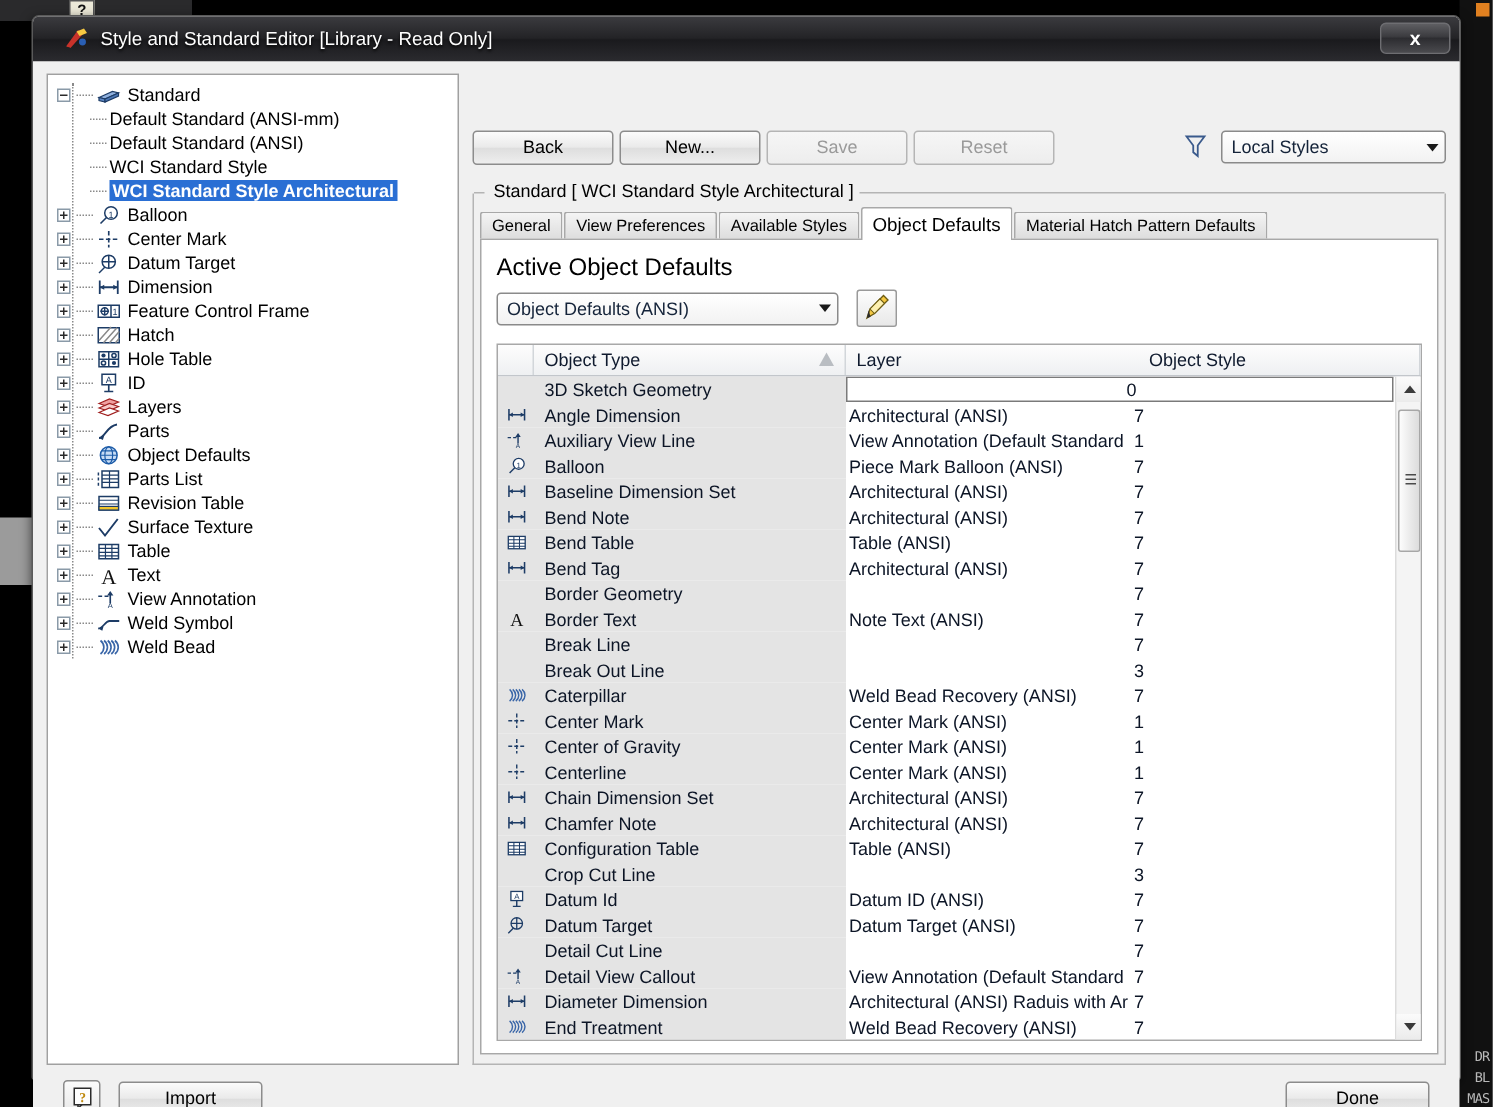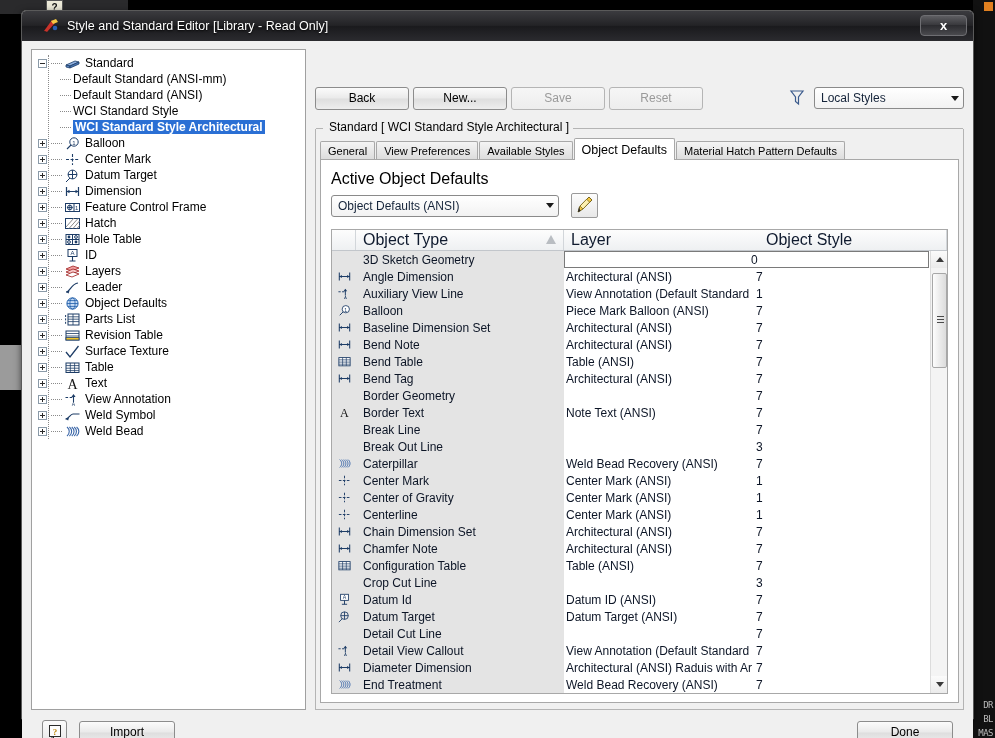--- a/index.html
+++ b/index.html
@@ -216,21 +216,21 @@
   .grid {
     flex: 1 1 auto; border: 1px solid #a8a8a8; position: relative;
     display: flex; flex-direction: column; min-height: 0; background: #fff;
   }
   .grid-head {
     display: flex; height: 21px; flex: 0 0 21px;
     background: linear-gradient(to bottom,#fdfdfd,#eef0f2);
     border-bottom: 1px solid #c2c6cb;
   }
   .gh {
-    display: flex; align-items: center; font-size: 16px; color: #0f1a2e;
+    display: flex; align-items: center; font-size: 12px; color: #0f1a2e;
     border-right: 1px solid #d2d6da; padding-left: 7px; position: relative;
     overflow: hidden; white-space: nowrap;
   }
   .gh.c0 { width: 24px; flex: 0 0 24px; padding: 0; }
   .gh.c1 { width: 208px; flex: 0 0 208px; }
   .gh.c2 { width: 188px; flex: 0 0 188px; }
   .gh.c3 { flex: 1 1 auto; border-right: none; }
   .sortmark {
     position: absolute; right: 7px; top: 5px;
     width: 0; height: 0; border-left: 5px solid transparent;
@@ -504,21 +504,21 @@
               </div>
               <div class="tnode">
                 <div class="exp plus"></div>
                 <div class="dots"></div>
                 <div class="ico">
                   <svg class="svgico" width="17" height="15" viewBox="0 0 17 15">
                     <path d="M2 12 C6 12 7 4 14 3" fill="none" stroke="#1d3c66" stroke-width="1.2"></path>
                     <path d="M2 12 L5.5 10.4 L4.6 13.4 Z" fill="#1d3c66"></path>
                   </svg>
                 </div>
-                <div class="lbl">Leader</div>
+                <div class="lbl">Parts</div>
               </div>
               <div class="tnode">
                 <div class="exp plus"></div>
                 <div class="dots"></div>
                 <div class="ico">
                   <svg class="svgico" width="17" height="15" viewBox="0 0 17 15">
                     <circle cx="8.5" cy="7.5" r="5.6" fill="#c7dcf5" stroke="#1d5ca8" stroke-width="1"></circle>
                     <ellipse cx="8.5" cy="7.5" rx="2.6" ry="5.6" fill="none" stroke="#1d5ca8" stroke-width=".8"></ellipse>
                     <path d="M3 7.5 L14 7.5 M3.8 4.6 L13.2 4.6 M3.8 10.4 L13.2 10.4" stroke="#1d5ca8" stroke-width=".8"></path>
                   </svg>

